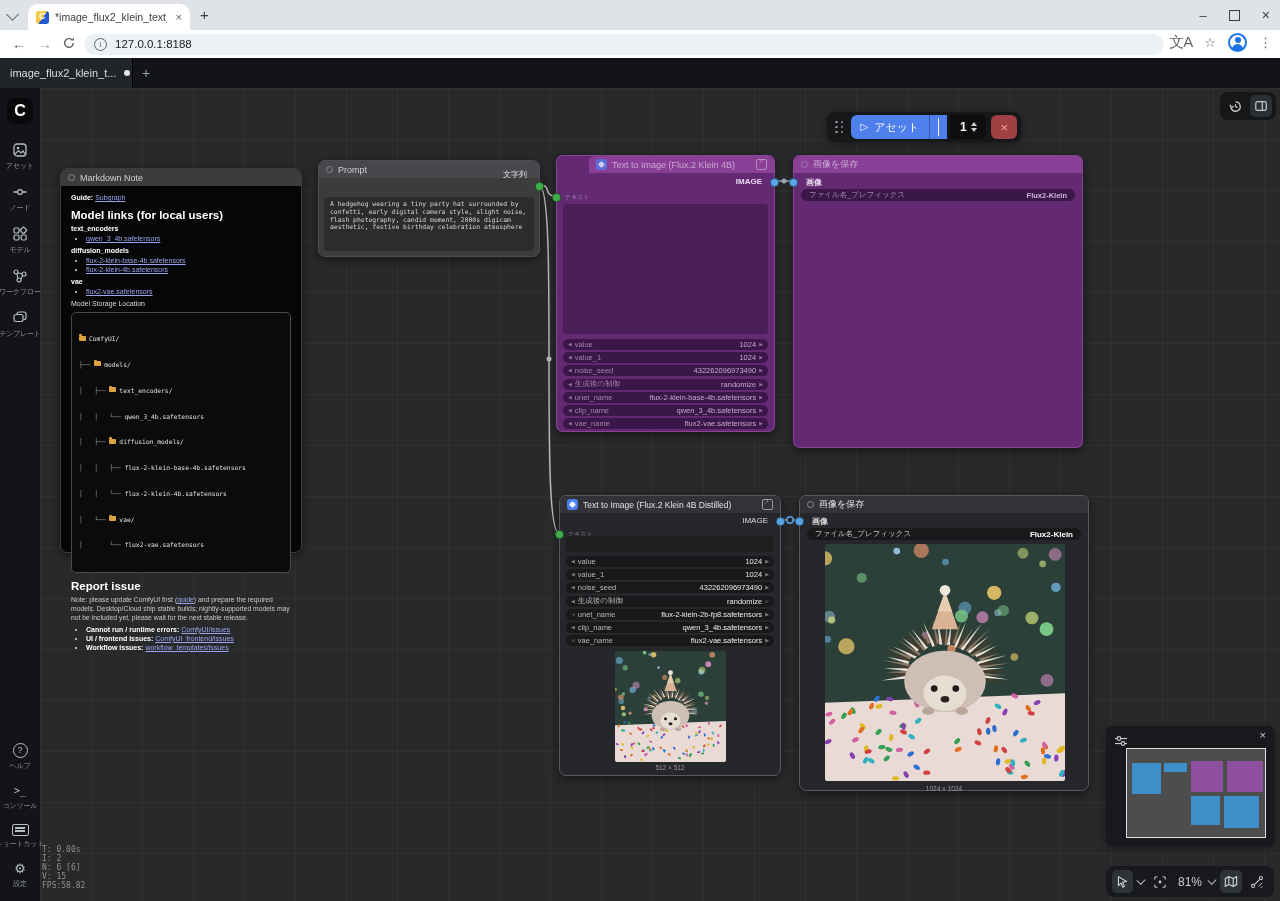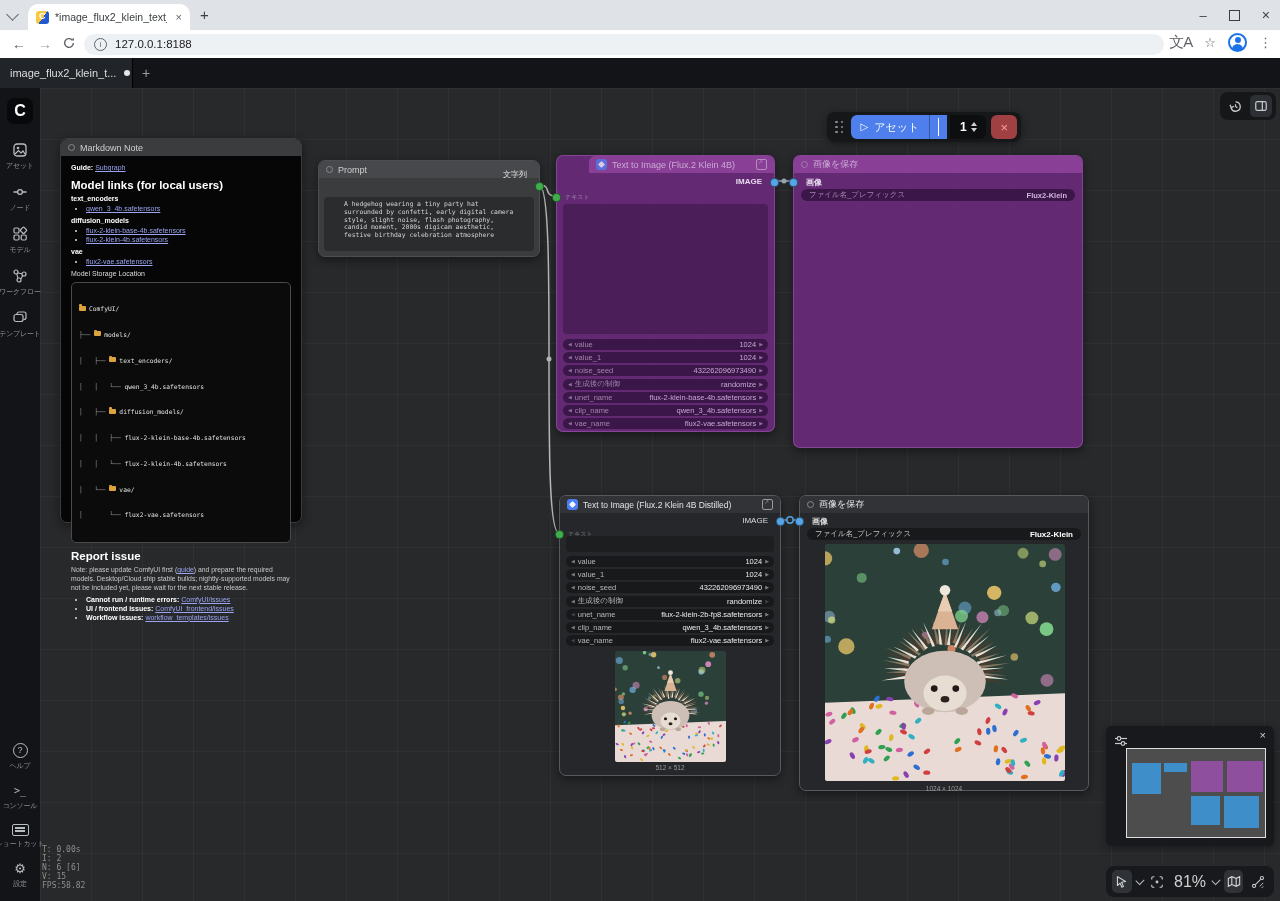--- a/index.html
+++ b/index.html
@@ -62,41 +62,41 @@
   .ndot{width:7px;height:7px;border-radius:50%;border:1.5px solid #8a8a8a;box-sizing:border-box;flex:none;}
   .ntitle{font-size:9px;color:#cfcfcf;white-space:nowrap;overflow:hidden;}
   .slot{position:absolute;width:9px;height:9px;border-radius:50%;box-sizing:border-box;border:1px solid rgba(0,0,0,.45);}
   .slot.green{background:#3fae4b;} .slot.blue{background:#55a6e8;}
   .expandic{margin-left:auto;width:9px;height:9px;border:1.2px solid #9a9a9a;border-radius:2px;flex:none;position:relative;}
   .expandic::after{content:"↗";position:absolute;left:1px;top:-2px;font-size:6px;color:#9a9a9a;}
   .nodeic{width:11px;height:11px;border-radius:3px;background:#4b7ff0;flex:none;position:relative;}
   .nodeic::after{content:"";position:absolute;left:3px;top:3px;width:5px;height:5px;background:#fff;border-radius:1px;transform:rotate(45deg);opacity:.95;}
 
   
-  .n-md{left:60px;top:138px;width:242px;height:385px;background:#060606;border:1px solid #3c3c3c;}
+  .n-md{left:60px;top:168px;width:242px;height:385px;background:#060606;border:1px solid #3c3c3c;}
   .n-md .nhdr{background:#3a3c3e;}
   .mdbody{padding:7px 10px;color:#ddd;}
   .md7{font-size:7px;line-height:9px;}
   .mdb{font-weight:bold;color:#fff;}
   .mdlink{color:#9aa4f0;text-decoration:underline;}
   .mdh{font-size:11.5px;font-weight:bold;color:#fff;margin:7px 0 4px;}
   .mdul{margin:2px 0 3px;padding-left:15px;}
   .mdul li{font-size:7px;line-height:9px;color:#ddd;}
   .mdsec{font-size:7px;font-weight:bold;color:#fff;margin-top:4px;}
   .codeblock{border:1px solid #4a4a4a;border-radius:5px;background:#0b0b0b;padding:5px 7px;margin:4px 0 2px;font-family:"DejaVu Sans Mono",monospace;font-size:6.3px;line-height:8.6px;color:#e0e0e0;white-space:pre;}
   .tpre{color:#9a9a9a;}
   .folder{display:inline-block;width:7px;height:5px;background:#dca33f;border-radius:1px;margin-right:3px;position:relative;top:-0.5px;}
   .folder::before{content:"";position:absolute;top:-1.6px;left:0;width:3px;height:1.6px;background:#dca33f;border-radius:1px 1px 0 0;}
   .mdnote{font-size:6.8px;line-height:8.8px;color:#c9c9c9;margin:2px 0;}
 
   
   .n-prompt{left:318px;top:160px;width:222px;height:97px;background:#3b3c3e;border:1px solid #4d4e51;}
   .n-prompt .nhdr{background:#47484b;}
   .outlabel{position:absolute;font-size:8px;color:#e4e4e4;}
-  .prompt-ta{position:absolute;left:5px;right:5px;top:36px;bottom:5px;background:#2b2c2e;border-radius:4px;padding:4px 20px;font-family:"DejaVu Sans Mono",monospace;font-size:6.4px;line-height:7.8px;color:#d4d4d4;overflow:hidden;}
+  .prompt-ta{position:absolute;left:5px;right:5px;top:36px;bottom:5px;background:#2b2c2e;border-radius:4px;padding:4px 6px;font-family:"DejaVu Sans Mono",monospace;font-size:6.4px;line-height:7.8px;color:#d4d4d4;overflow:hidden;}
 
   
   .n-t2i-base{left:556px;top:155px;width:219px;height:277px;background:rgba(104,42,120,.93);border:1px solid rgba(170,95,185,.5);}
   .n-t2i-base .nhdr{background:rgba(140,64,152,.95);margin-left:32px;}
   .n-t2i-base .ntitle{color:#c9a8d4;}
   .n-t2i-base .nodeic{opacity:.75;}
   .n-t2i-base .expandic{border-color:#b48cc0;} .n-t2i-base .expandic::after{color:#b48cc0;}
   .n-save-base{left:793px;top:155px;width:290px;height:293px;background:rgba(104,42,120,.93);border:1px solid rgba(170,95,185,.5);}
   .n-save-base .nhdr{background:rgba(140,64,152,.95);}
   .n-save-base .ntitle{color:#c9a8d4;}
@@ -160,21 +160,21 @@
   .minimap{position:absolute;left:1106px;top:726px;width:168px;height:120px;background:#17191c;border-radius:6px;z-index:31;box-shadow:0 2px 8px rgba(0,0,0,.4);}
   .mm-sliders{position:absolute;left:8px;top:7px;}
   .mm-x{position:absolute;right:8px;top:3px;font-size:11px;color:#cfcfcf;}
   .mm-map{position:absolute;left:20px;top:22px;width:140px;height:90px;background:#4d4d4e;border:1.5px solid #dedede;box-sizing:border-box;}
   .mm-rect{position:absolute;}
   .mm-blue{background:#3e8fc9;} .mm-purple{background:#8e4f9e;}
 
   .ctoolbar{position:absolute;left:1106px;top:866px;width:168px;height:31px;background:#17191c;border-radius:8px;z-index:31;display:flex;align-items:center;padding:0 6px;gap:5px;box-sizing:border-box;}
   .tool-btn{width:24px;height:23px;border-radius:5px;display:flex;align-items:center;justify-content:center;}
   .tool-btn.active{background:#2f3237;}
-  .zoomtext{font-size:16px;color:#cfcfcf;margin:0 2px;}
+  .zoomtext{font-size:12px;color:#cfcfcf;margin:0 2px;}
 </style>
 </head>
 <body>
 
 <div class="screen">
 
   <div class="tabstrip">
     <span class="tabsearch"></span>
     <div class="btab">
       <span class="favicon"></span>

